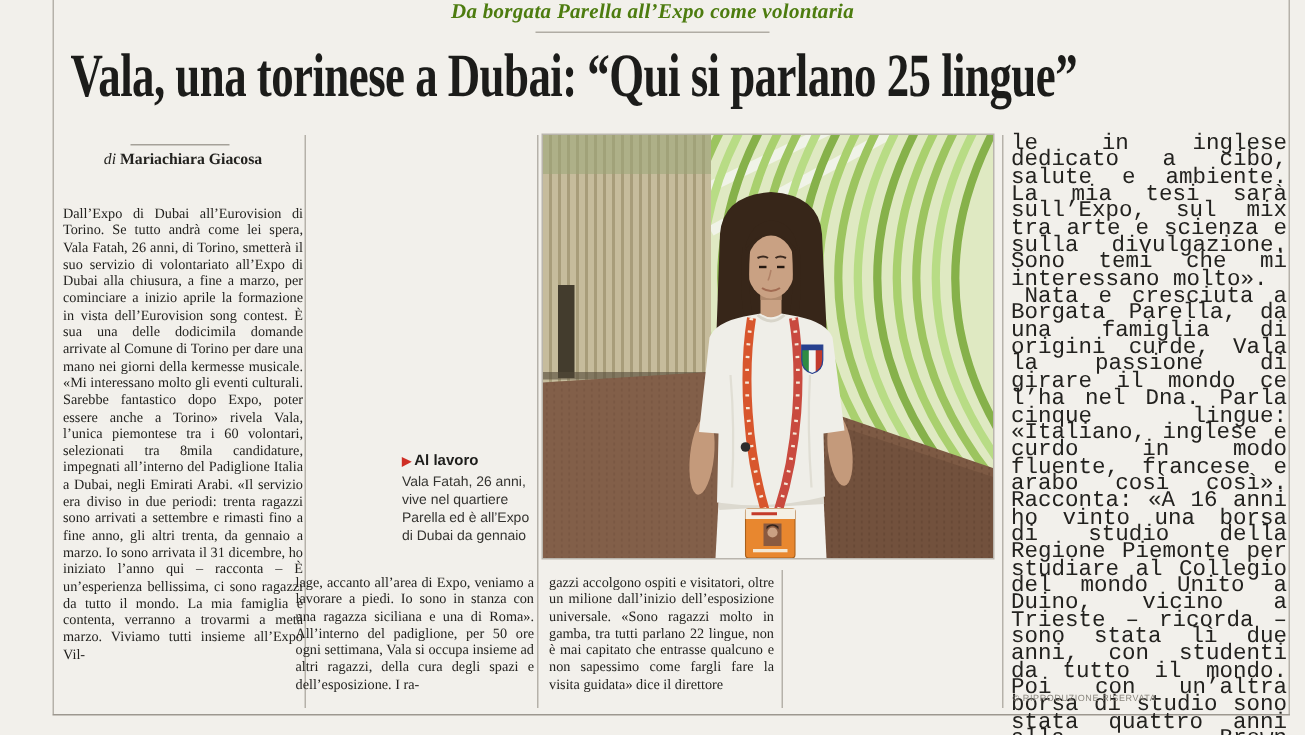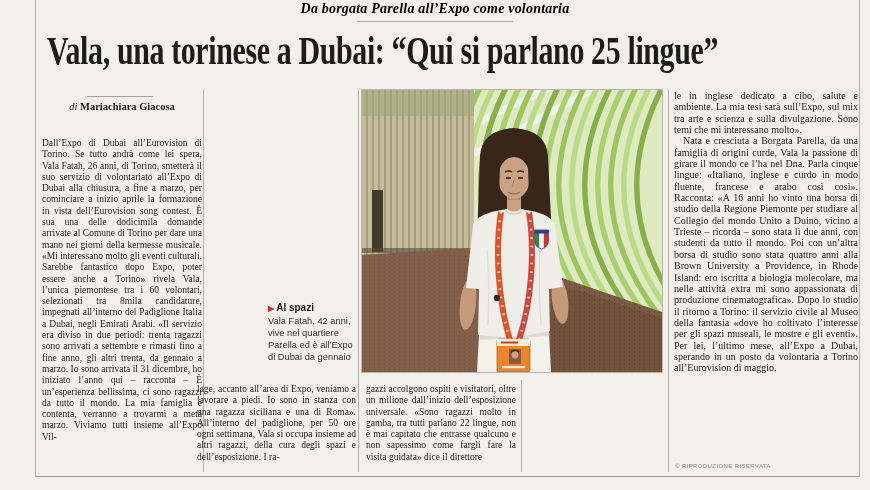--- a/index.html
+++ b/index.html
@@ -1,36 +1,36 @@
 <!DOCTYPE html>
 <html lang="it"><head>
 <meta charset="utf-8">
 <style>
   html,body{margin:0;padding:0;}
   body{width:870px;height:490px;background:#f2f0eb;font-family:"Liberation Serif",serif;color:#23221f;overflow:hidden;}
   .page{position:relative;width:870px;height:490px;background:#f2f0eb;}
   .vline{position:absolute;width:1px;background:#b5b1a9;}
   .hline{position:absolute;height:1px;background:#9d9890;}
   .kicker{position:absolute;top:1px;left:0;width:100%;text-align:center;
-          font-size:14px;font-weight:bold;font-style:italic;color:#000000;letter-spacing:.2px;}
+          font-size:14px;font-weight:bold;font-style:italic;color:#4d7c0f;letter-spacing:.2px;}
   .kicker-rule{position:absolute;top:21px;left:50%;width:156px;margin-left:-78px;height:1px;background:#b0aca4;}
   .headline{position:absolute;top:26px;left:47px;font-size:41px;font-weight:bold;color:#1c1c1a;
             white-space:nowrap;letter-spacing:-.5px;transform:scaleX(.73);transform-origin:left top;}
   .byline-rule{position:absolute;top:96px;left:87px;width:66px;height:1px;background:#a5a199;}
   .byline{position:absolute;top:101px;left:42px;width:160px;text-align:center;font-size:10.5px;}
   .byline .prefix{font-style:italic;font-weight:normal;}
   .byline .name{font-weight:bold;}
   .body-col{position:absolute;font-size:9.5px;line-height:11.3px;text-align:justify;color:#23221f;}
   .body-col p{margin:0;}
   .body-col p.indent{text-indent:9px;}
   .col1{top:138px;left:42px;width:160px;height:352px;}
   .col2b{top:384px;left:197px;width:159px;height:90px;}
   .col3b{top:384px;left:366px;width:150px;height:90px;}
   .col4b{top:384px;left:527px;width:135px;height:90px;}
-  .colR{top:90px;left:674px;width:184px;height:372px;font-size:10px;line-height:11.35px;}
+  .colR{top:90px;left:674px;width:184px;height:372px;font-size:15px;line-height:11.35px;font-family:Liberation Mono, monospace;}
   .pullquote-wrap{position:absolute;top:88px;left:202px;width:156px;}
   .pullquote{width:195px;transform:scaleX(.8);transform-origin:left top;text-align:center;
              font-size:17px;line-height:20.5px;color:#1d1d1b;}
   .caption{position:absolute;top:302px;left:268px;width:90px;font-family:"Liberation Sans",sans-serif;}
   .caption-title{font-size:10px;font-weight:bold;color:#1d1d1b;margin-bottom:2px;}
   .caption-marker{color:#cf2e24;font-size:8px;margin-right:2px;}
   .caption-text{font-size:9.3px;line-height:12px;color:#33322f;}
   .photo{position:absolute;top:90px;left:362px;width:300px;height:282px;overflow:hidden;outline:1px solid #b9b5ad;background:#e7ecd8;}
   .footer-note{position:absolute;top:463px;left:675px;font-family:"Liberation Sans",sans-serif;
                font-size:6px;letter-spacing:.4px;color:#8a867e;}
@@ -60,23 +60,23 @@
   <div class="vline" style="left:521px;top:380px;height:92px;"></div>
   <div class="vline" style="left:668px;top:90px;height:382px;"></div>
 
   <div class="body-col col1">
     <p>Dall’Expo di Dubai all’Eurovision di Torino. Se tutto andrà come lei spera, Vala Fatah, 26 anni, di Torino, smetterà il suo servizio di volontariato all’Expo di Dubai alla chiusura, a fine a marzo, per cominciare a inizio aprile la formazione in vista dell’Eurovision song contest. È sua una delle dodicimila domande arrivate al Comune di Torino per dare una mano nei giorni della kermesse musicale. «Mi interessano molto gli eventi culturali. Sarebbe fantastico dopo Expo, poter essere anche a Torino» rivela Vala, l’unica piemontese tra i 60 volontari, selezionati tra 8mila candidature, impegnati all’interno del Padiglione Italia a Dubai, negli Emirati Arabi. «Il servizio era diviso in due periodi: trenta ragazzi sono arrivati a settembre e rimasti fino a fine anno, gli altri trenta, da gennaio a marzo. Io sono arrivata il 31 dicembre, ho iniziato l’anno qui – racconta – È un’esperienza bellissima, ci sono ragazzi da tutto il mondo. La mia famiglia è contenta, verranno a trovarmi a metà marzo. Viviamo tutti insieme all’Expo Vil-</p>
   </div>
 
 
   <div class="caption">
     <div class="caption-title">
-      <span class="caption-marker">▶</span><span>Al spazi</span>
+      <span class="caption-marker">▶</span><span>Al lavoro</span>
     </div>
-    <div class="caption-text">Vala Fatah, 42 anni, vive nel quartiere Parella ed è all’Expo di Dubai da gennaio</div>
+    <div class="caption-text">Vala Fatah, 26 anni, vive nel quartiere Parella ed è all’Expo di Dubai da gennaio</div>
   </div>
 
   <div class="body-col col2b">
     <p>lage, accanto all’area di Expo, veniamo a lavorare a piedi. Io sono in stanza con una ragazza siciliana e una di Roma». All’interno del padiglione, per 50 ore ogni settimana, Vala si occupa insieme ad altri ragazzi, della cura degli spazi e dell’esposizione. I ra-</p>
   </div>
   <div class="body-col col3b">
     <p>gazzi accolgono ospiti e visitatori, oltre un milione dall’inizio dell’esposizione universale. «Sono ragazzi molto in gamba, tra tutti parlano 22 lingue, non è mai capitato che entrasse qualcuno e non sapessimo come fargli fare la visita guidata» dice il direttore</p>
   </div>
   <div class="body-col colR">
     <p>le in inglese dedicato a cibo, salute e ambiente. La mia tesi sarà sull’Expo, sul mix tra arte e scienza e sulla divulgazione. Sono temi che mi interessano molto».</p>

